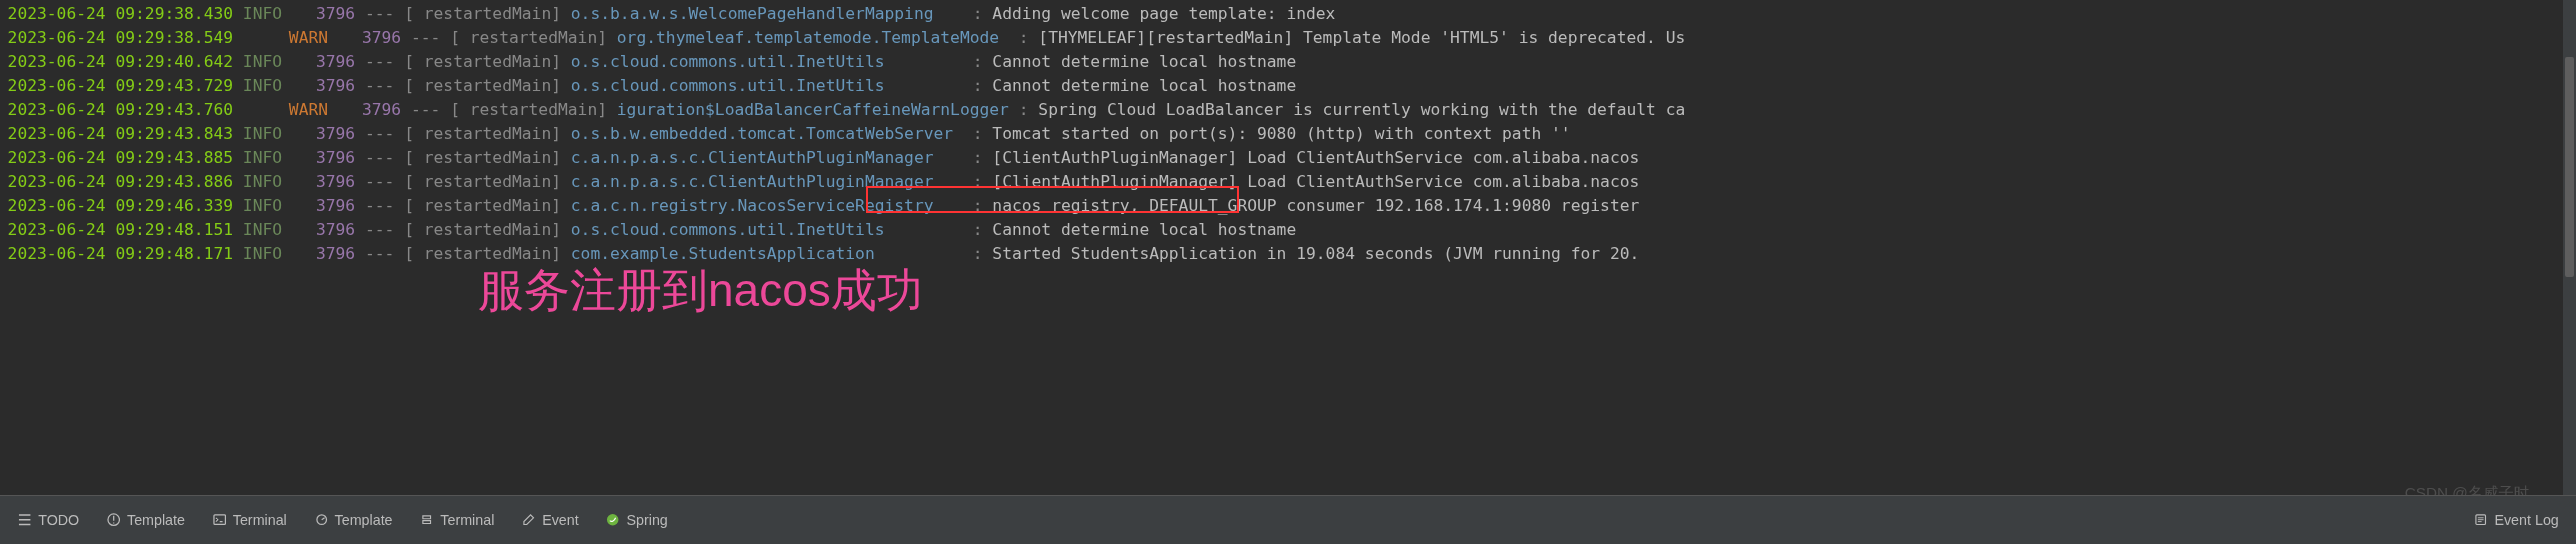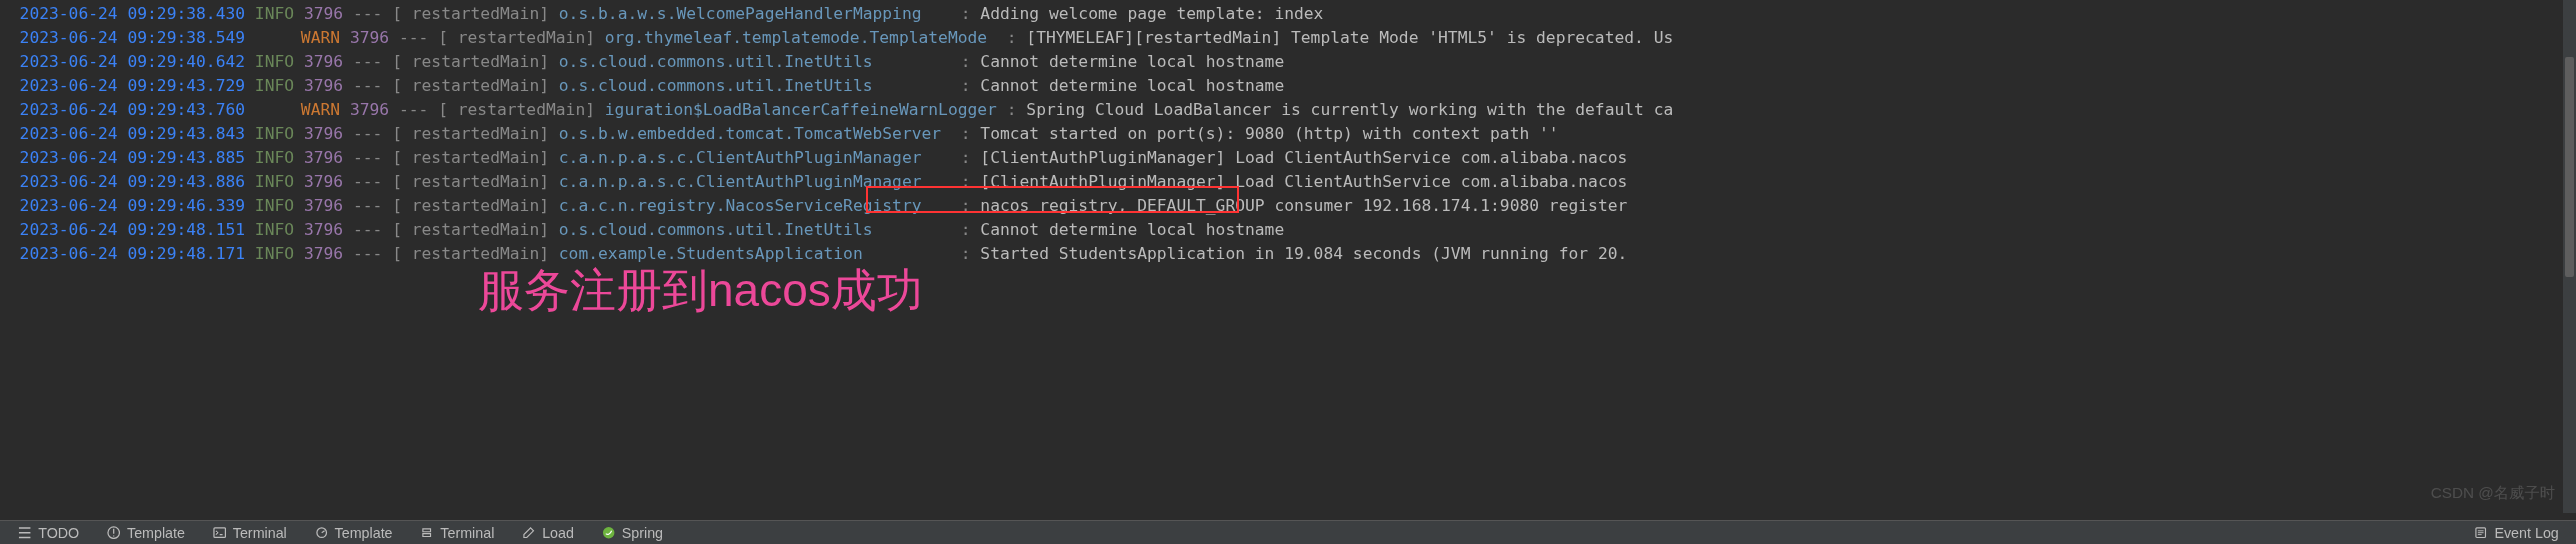--- a/index.html
+++ b/index.html
@@ -13,24 +13,24 @@
       height: 544px;
       position: relative;
     }
     .log-area {
       padding: 1.9px 7.6px;
       line-height: 24px;
       white-space: nowrap;
       overflow: hidden;
     }
     .log-line { display: block; }
-    .ts { color: #3b82f6; margin-left: 12px; }
+    .ts { color: #84cc16; }
     .level-info { color: #6a8759; }
     .level-warn { color: #cc7832; margin-left: 46px; }
-    .pid { color: #9876aa; }
+    .pid { color: #9876aa; margin-left: 24px; }
     .dash { color: #888888; }
     .bracket { color: #888888; }
     .thread { color: #888888; }
     .logger { color: #6897bb; margin-top: 8px; }
     .sep { color: #888888; }
     .msg { color: #bbbbbb; }
     .highlight-box {
       position: absolute;
       border: 2.9px solid #ff3333;
       background: transparent;
@@ -41,21 +41,21 @@
       color: #ec4899;
       font-size: 46px;
       font-family: "Microsoft YaHei", sans-serif;
       font-weight: 500;
     }
     .bottom-bar {
       position: absolute;
       bottom: 0;
       left: 0;
       right: 0;
-      height: 24px;
+      height: 49px;
       background: #3c3f41;
       border-top: 1px solid #555;
       display: flex;
       align-items: center;
       justify-content: space-between;
       font-family: -apple-system, "Segoe UI", sans-serif;
       font-size: 14.3px;
       color: #bbbbbb;
       padding: 0 3.8px;
     }
@@ -86,21 +86,21 @@
     }
     .scrollbar-thumb {
       position: absolute;
       right: 1.9px;
       width: 9.6px;
       background: #5e5e5e;
       border-radius: 1.9px;
     }
     .watermark {
       position: absolute;
-      right: 21px;
+      right: 47px;
       bottom: 40px;
       color: rgba(200,200,200,0.22);
       font-size: 15.3px;
       font-family: sans-serif;
     }
   </style>
 </head>
 <body>
 
 <div class="log-area" id="log-area">
@@ -170,21 +170,21 @@
           </svg>
       </span>
       <span>Terminal</span>
     </div>
     <div class="tool-btn">
       <span class="icon">
         <svg width="13.4" height="13.4" viewBox="0 0 14 14">
             <path d="M9 2l3 3-7 7H2v-3z" fill="none" stroke="#bbb" stroke-width="1.2"></path>
           </svg>
       </span>
-      <span>Load</span>
+      <span>Event</span>
     </div>
     <div class="tool-btn">
       <span class="icon">
         <svg width="13.4" height="13.4" viewBox="0 0 14 14">
             <circle cx="7" cy="7" r="6" fill="#6db33f"></circle>
             <path d="M4 8c2 2 5 0 6-3" stroke="#fff" stroke-width="1.2" fill="none"></path>
           </svg>
       </span>
       <span>Spring</span>
     </div>

